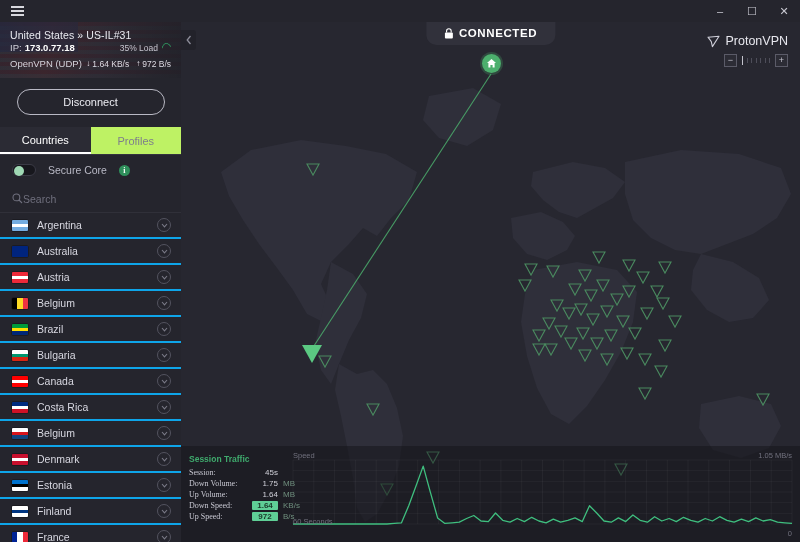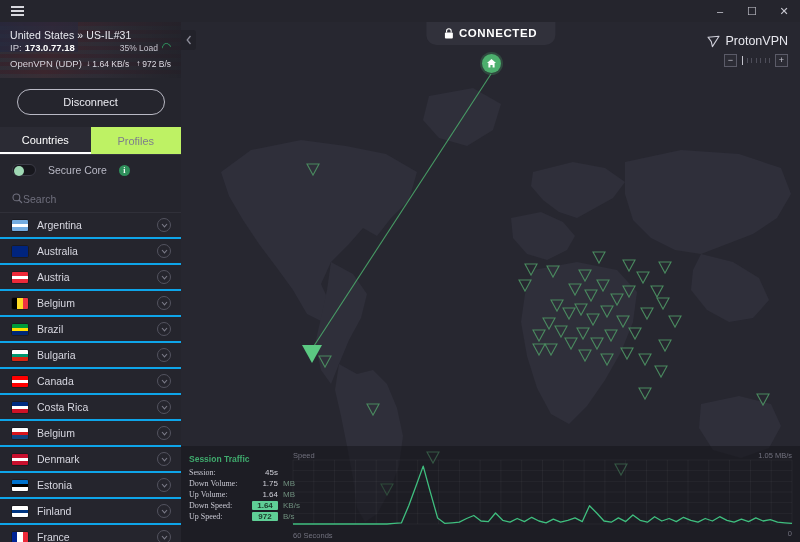--- a/index.html
+++ b/index.html
@@ -280,21 +280,21 @@
   .tval.hl {
     background: #5fcf96; color:#1b3a2a; font-weight:bold;
     text-align:center; border-radius: 1px;
   }
   .tunit { margin-left: 5px; color: #6f8f7e; }
   .axis-label {
     position:absolute; font-size: 7.5px; color:#71717e; z-index:3;
   }
   .ax-speed { left: 112px; top: 5px; }
   .ax-max   { right: 8px; top: 5px; }
-  .ax-time  { left: 112px; bottom: 2px; }
+  .ax-time  { left: 112px; bottom: 16px; }
   .ax-zero  { right: 8px; bottom: 4px; }
 </style>
 </head>
 <body>
 
 <div id="app">
 
   <div class="titlebar">
     <div class="hamburger">
         <span></span>

